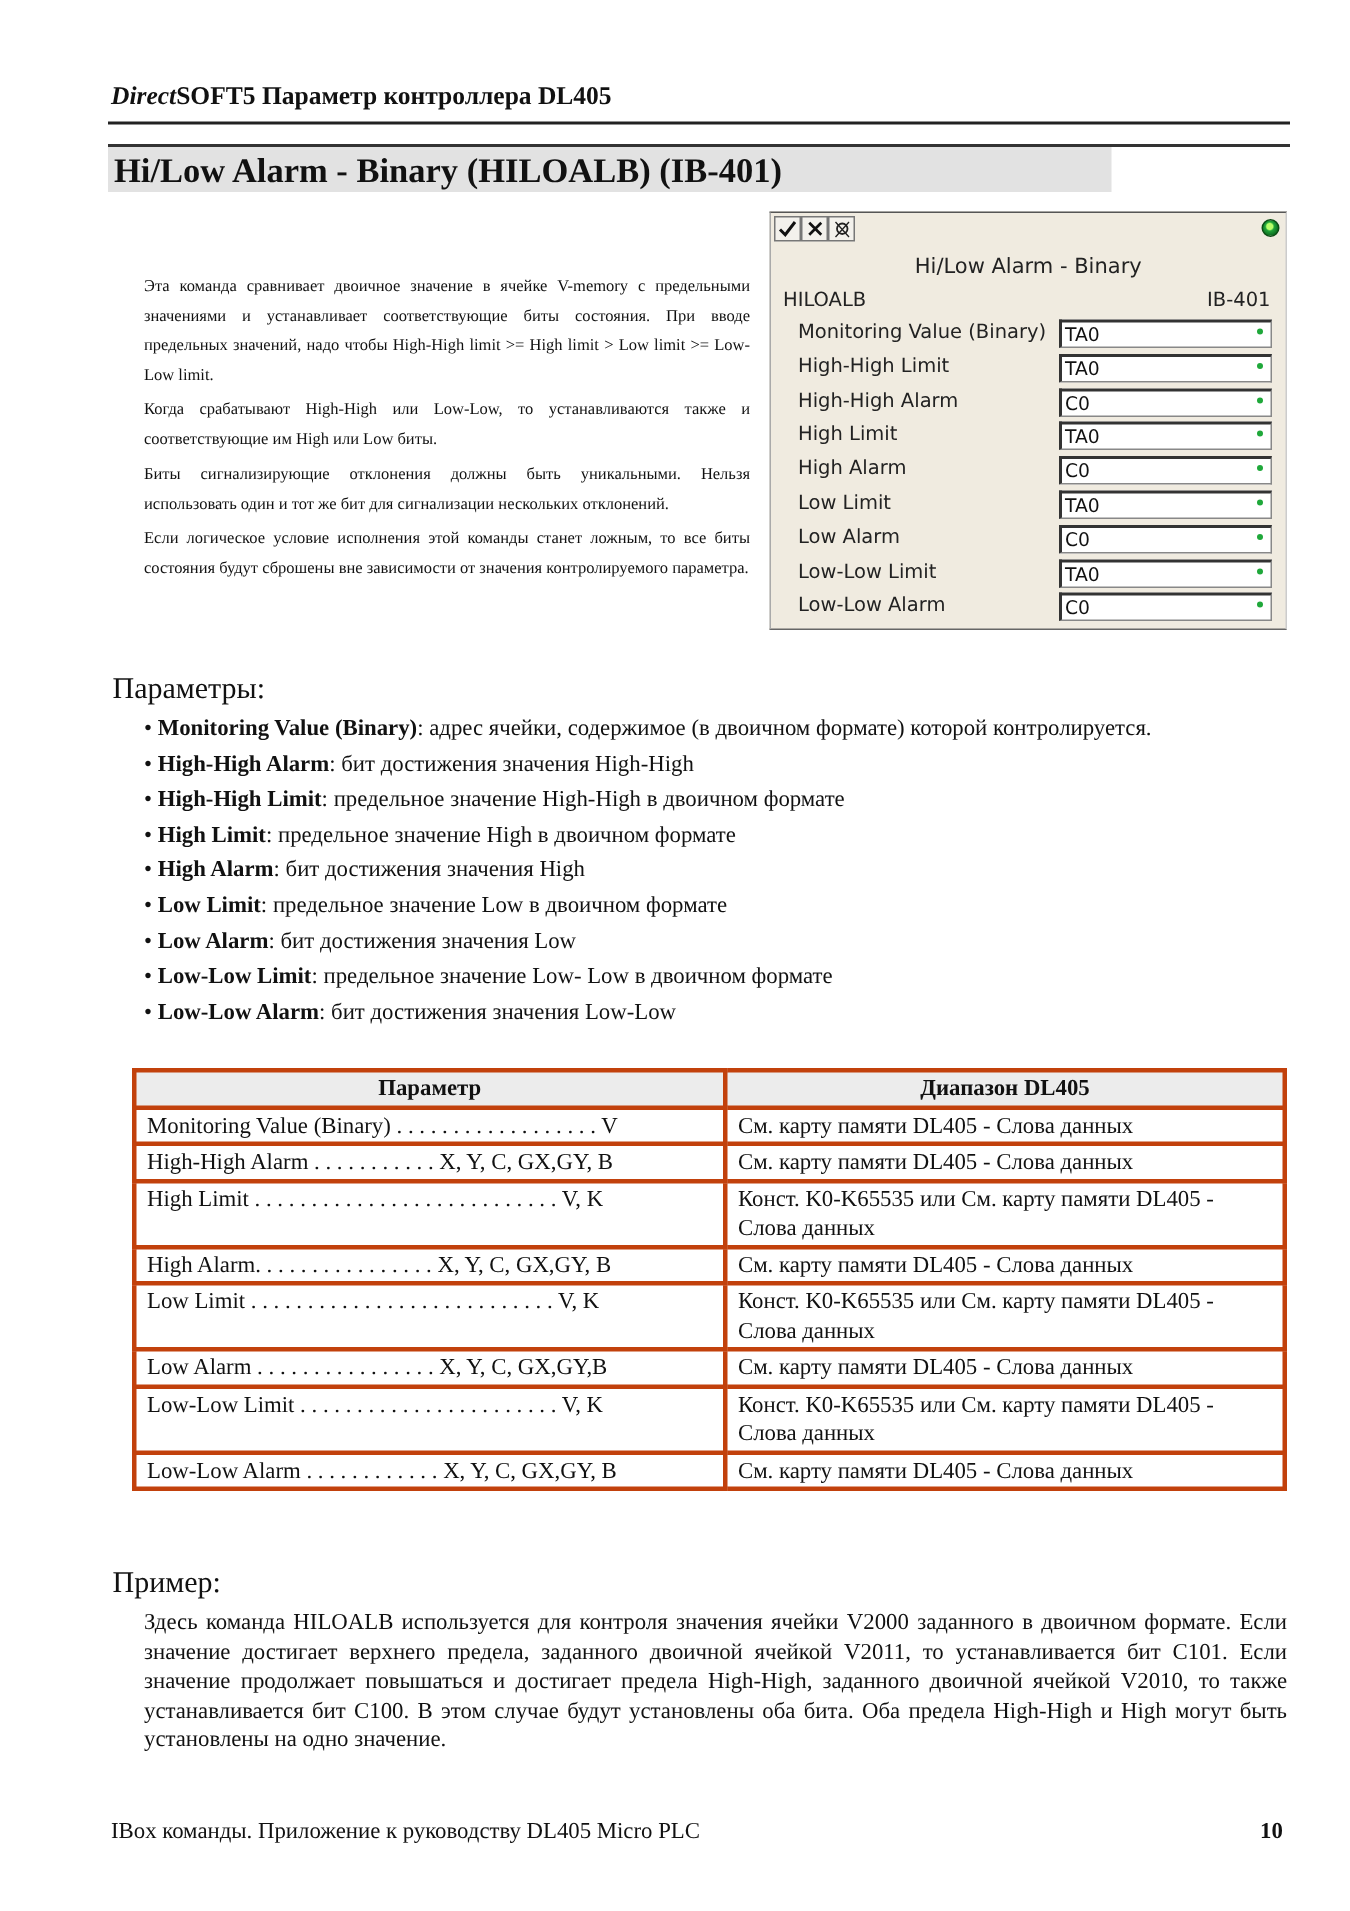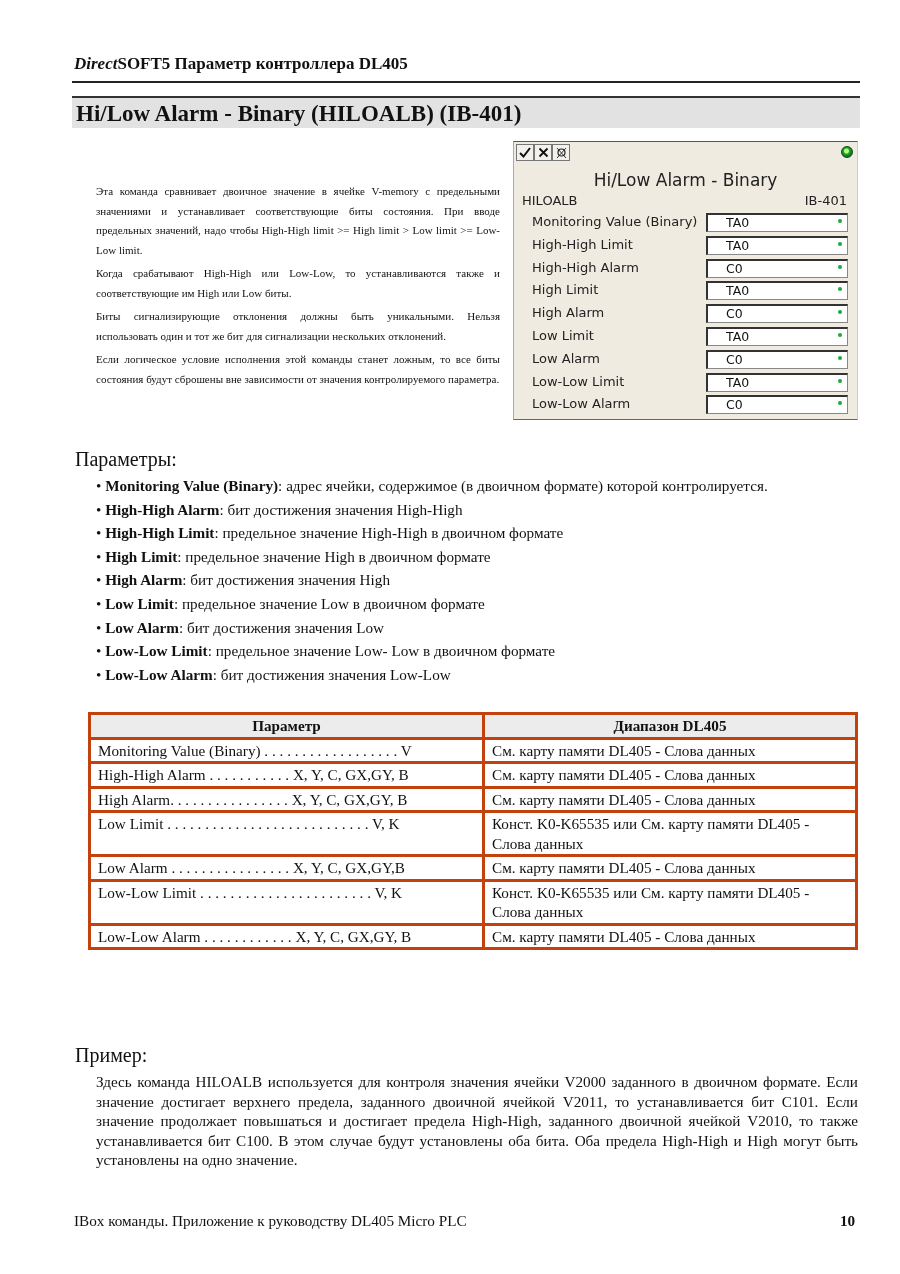--- a/index.html
+++ b/index.html
@@ -15,21 +15,21 @@
       font-size: 17px; font-weight: bold; color: #111;
     }
     .page-header i { font-style: italic; }
     .rule-top {
       position: absolute; left: 72px; top: 81px; width: 788px; height: 2px; background: #222;
     }
     .rule-title {
       position: absolute; left: 72px; top: 96px; width: 788px; height: 2px; background: #333;
     }
     .title-bar {
-      position: absolute; left: 72px; top: 98px; width: 788px; height: 30px;
+      position: absolute; left: 72px; top: 98px; width: 669px; height: 30px;
       background: #e2e2e2;
       font-size: 23px; font-weight: bold; padding-left: 4px; line-height: 32px;
     }
     .intro {
       position: absolute; left: 96px; top: 138px; width: 404px;
       font-size: 11px; line-height: 19.5px; text-align: justify; margin-top: 44px;
     }
     .intro p { margin-bottom: 4px; }
 
     
@@ -54,41 +54,41 @@
       display: flex; align-items: center; justify-content: center;
       font-size: 13px; line-height: 1; color: #111;
     }
     .dlg-btn svg { display: block; }
     .status-led {
       position: absolute; right: 4px; top: 4px; width: 12px; height: 12px; border-radius: 50%;
       background: radial-gradient(circle at 45% 40%, #b6ff6a 0 2px, #21a33a 3px, #0c6d20 6px);
       border: 1px solid #0b4d14;
     }
     .dlg-title {
-      position: absolute; left: 0; top: 28px; width: 100%; text-align: center; font-size: 17px;
+      position: absolute; left: 0; top: 28px; width: 100%; text-align: center; font-size: 14px;
     }
     .dlg-name {
       position: absolute; left: 8px; top: 51px; font-size: 13px;
     }
     .dlg-code {
       position: absolute; right: 10px; top: 51px; font-size: 13px; text-align: right;
     }
     .dlg-rows { position: absolute; left: 0; top: 69px; width: 100%; }
     .dlg-row {
       position: relative; height: 22.8px;
     }
     .dlg-label {
       position: absolute; left: 18px; top: 3px; font-size: 13px;
     }
     .dlg-field {
       position: absolute; left: 192px; top: 2px; width: 142px; height: 19px;
       background: #fff;
       border-top: 2px solid #333; border-left: 2px solid #333;
       border-right: 1px solid #888; border-bottom: 1px solid #888;
-      font-size: 12.5px; line-height: 16px; padding-left: 18px; color: #111;
+      font-size: 12.5px; line-height: 16px; padding-left: 2px; color: #111;
     }
     .dlg-field .dot {
       position: absolute; right: 5px; top: 4px; width: 4px; height: 4px; border-radius: 50%;
       background: #1fa83a;
     }
 
     .section-heading {
       position: absolute; left: 75px; font-size: 20px; color: #111;
     }
     .params-list {
@@ -228,20 +228,24 @@
   <tbody id="range-body">
       <tr>
         <td class="c1"><span style="white-space: pre;">Monitoring Value (Binary)</span><span style="white-space: pre;"> . . . . . . . . . . . . . . . . . . </span><span style="white-space: pre;">V</span></td>
         <td>См. карту памяти DL405 - Слова данных</td>
       </tr>
       <tr>
         <td class="c1"><span style="white-space: pre;">High-High Alarm</span><span style="white-space: pre;"> . . . . . . . . . . . </span><span style="white-space: pre;">X, Y, C, GX,GY, B</span></td>
         <td>См. карту памяти DL405 - Слова данных</td>
       </tr>
       <tr>
+        <td class="c1"><span style="white-space: pre;">High Limit</span><span style="white-space: pre;"> . . . . . . . . . . . . . . . . . . . . . . . . . . . </span><span style="white-space: pre;">V, K</span></td>
+        <td>Конст. K0-K65535 или См. карту памяти DL405 - Слова данных</td>
+      </tr>
+      <tr>
         <td class="c1"><span style="white-space: pre;">High Alarm.</span><span style="white-space: pre;"> . . . . . . . . . . . . . . . </span><span style="white-space: pre;">X, Y, C, GX,GY, B</span></td>
         <td>См. карту памяти DL405 - Слова данных</td>
       </tr>
       <tr>
         <td class="c1"><span style="white-space: pre;">Low Limit</span><span style="white-space: pre;"> . . . . . . . . . . . . . . . . . . . . . . . . . . . </span><span style="white-space: pre;">V, K</span></td>
         <td>Конст. K0-K65535 или См. карту памяти DL405 - Слова данных</td>
       </tr>
       <tr>
         <td class="c1"><span style="white-space: pre;">Low Alarm</span><span style="white-space: pre;"> . . . . . . . . . . . . . . . . </span><span style="white-space: pre;">X, Y, C, GX,GY,B</span></td>
         <td>См. карту памяти DL405 - Слова данных</td>

